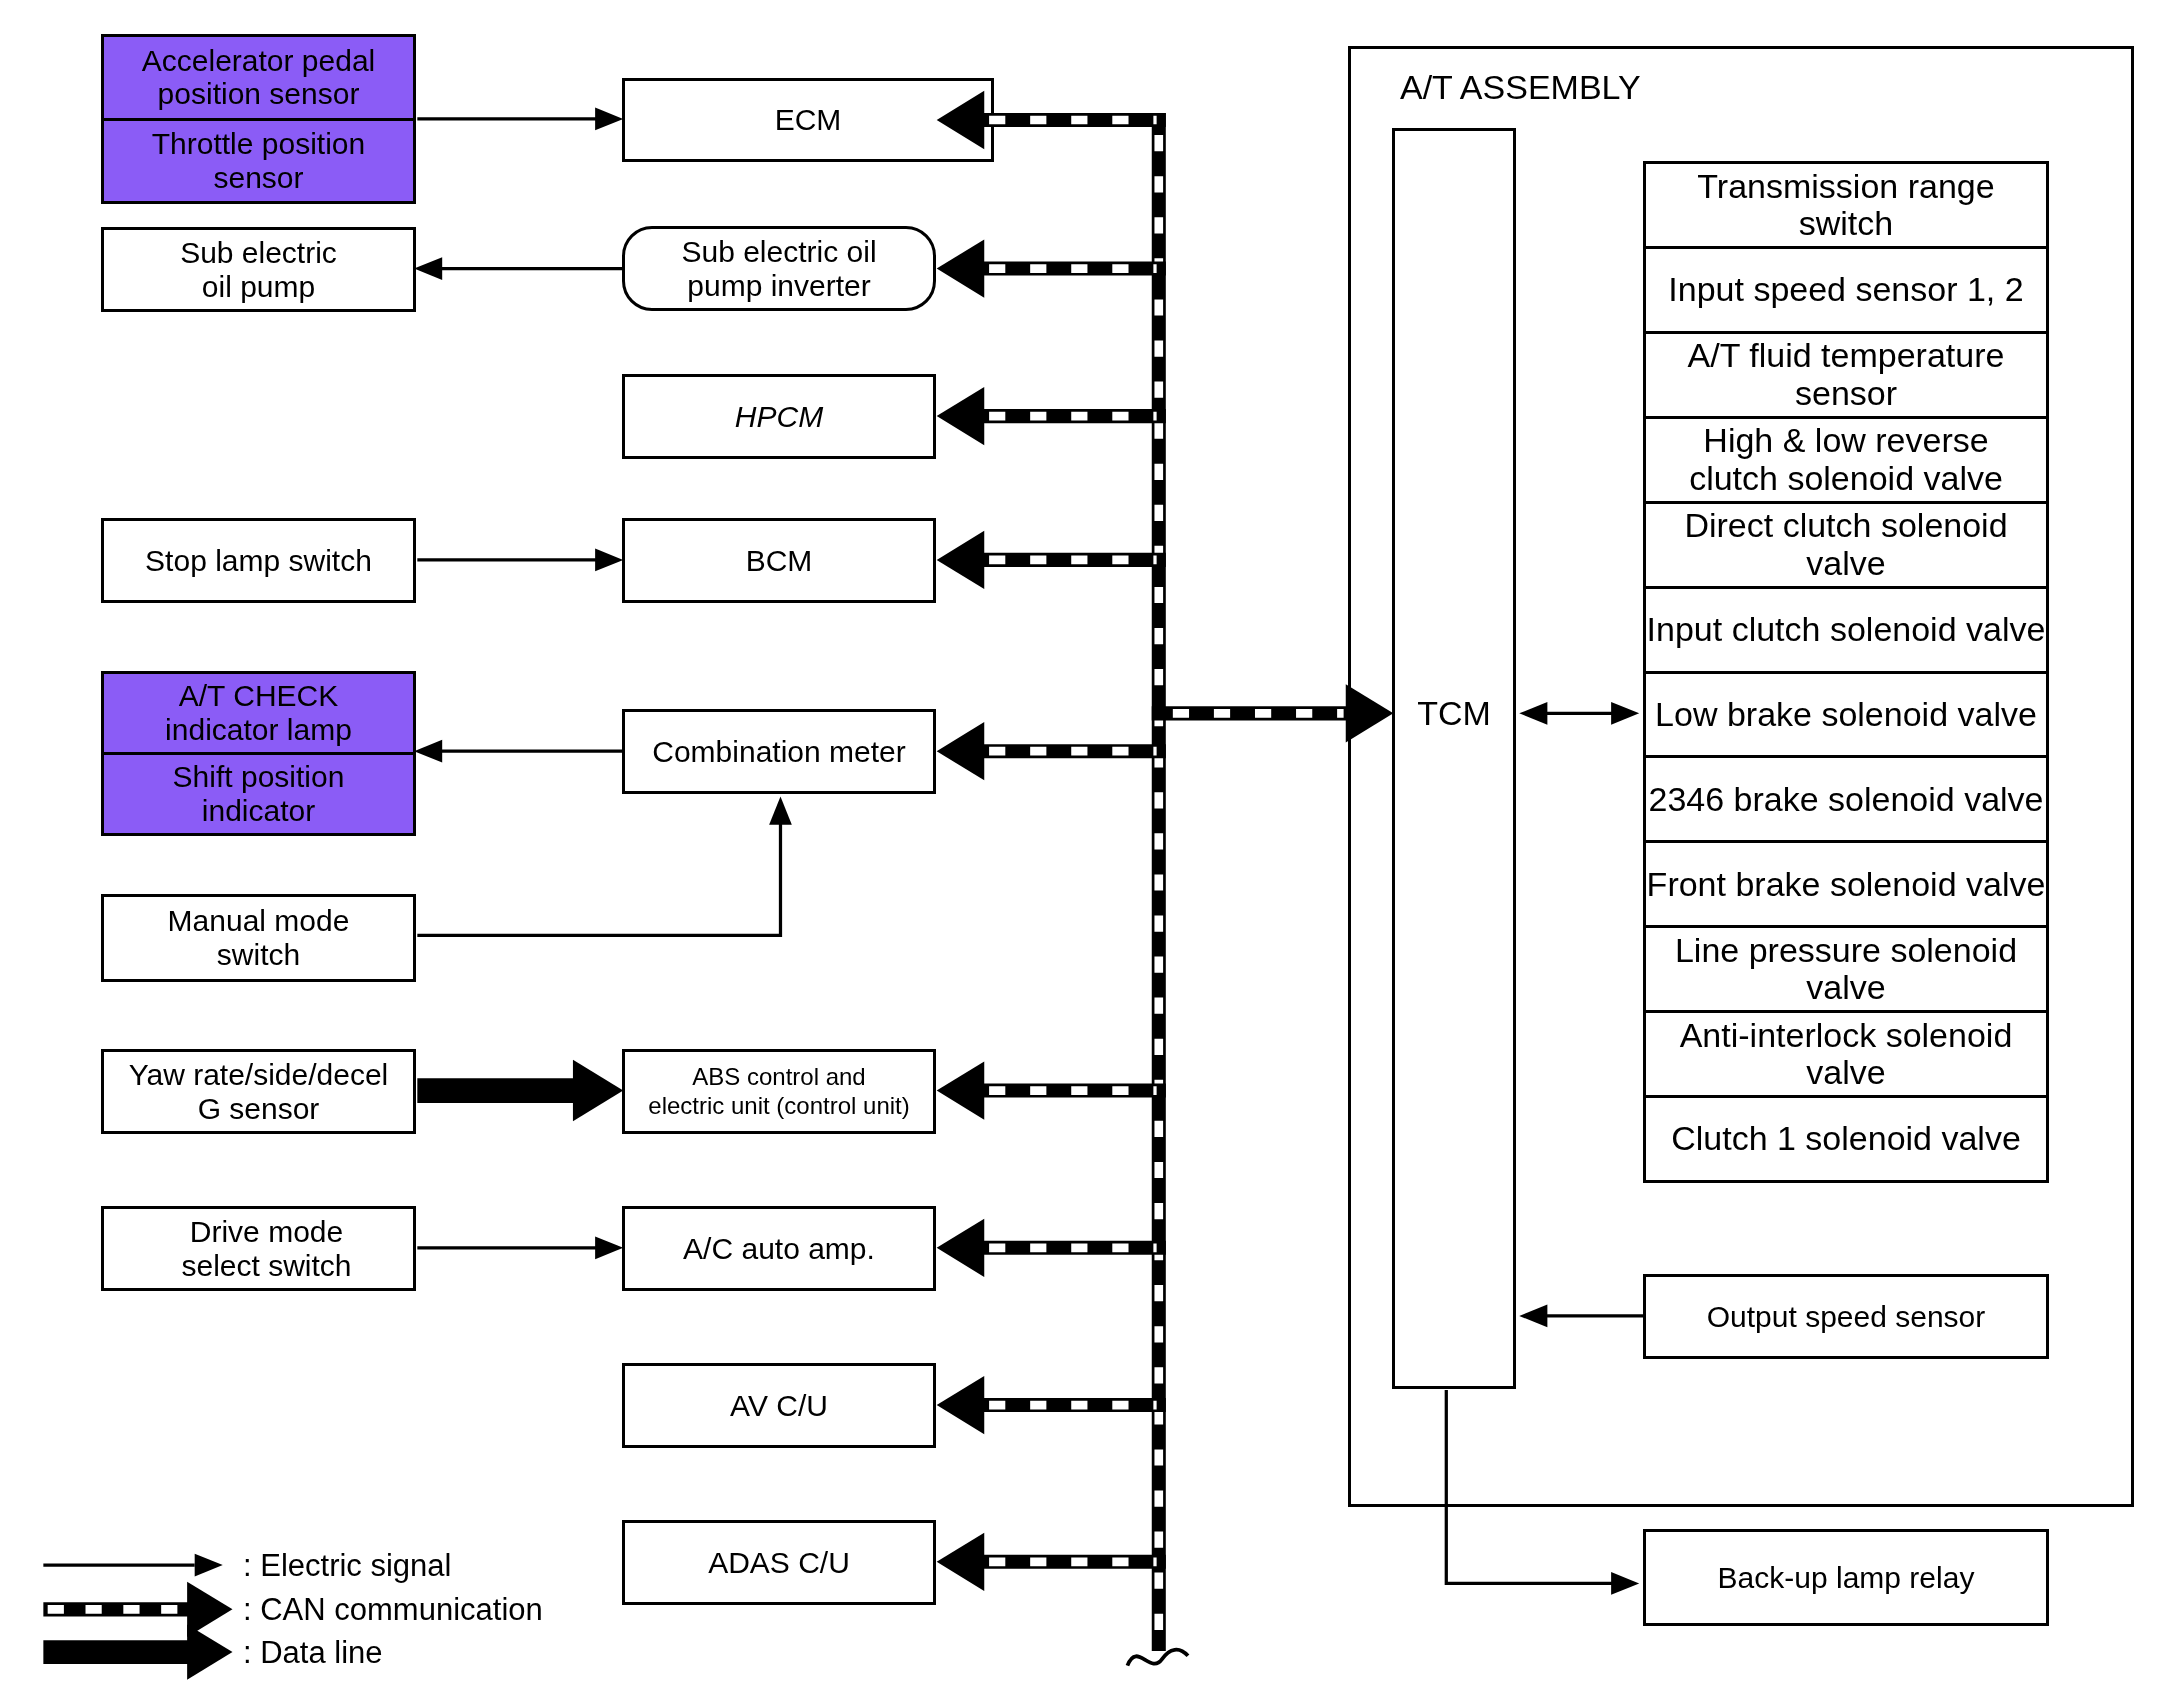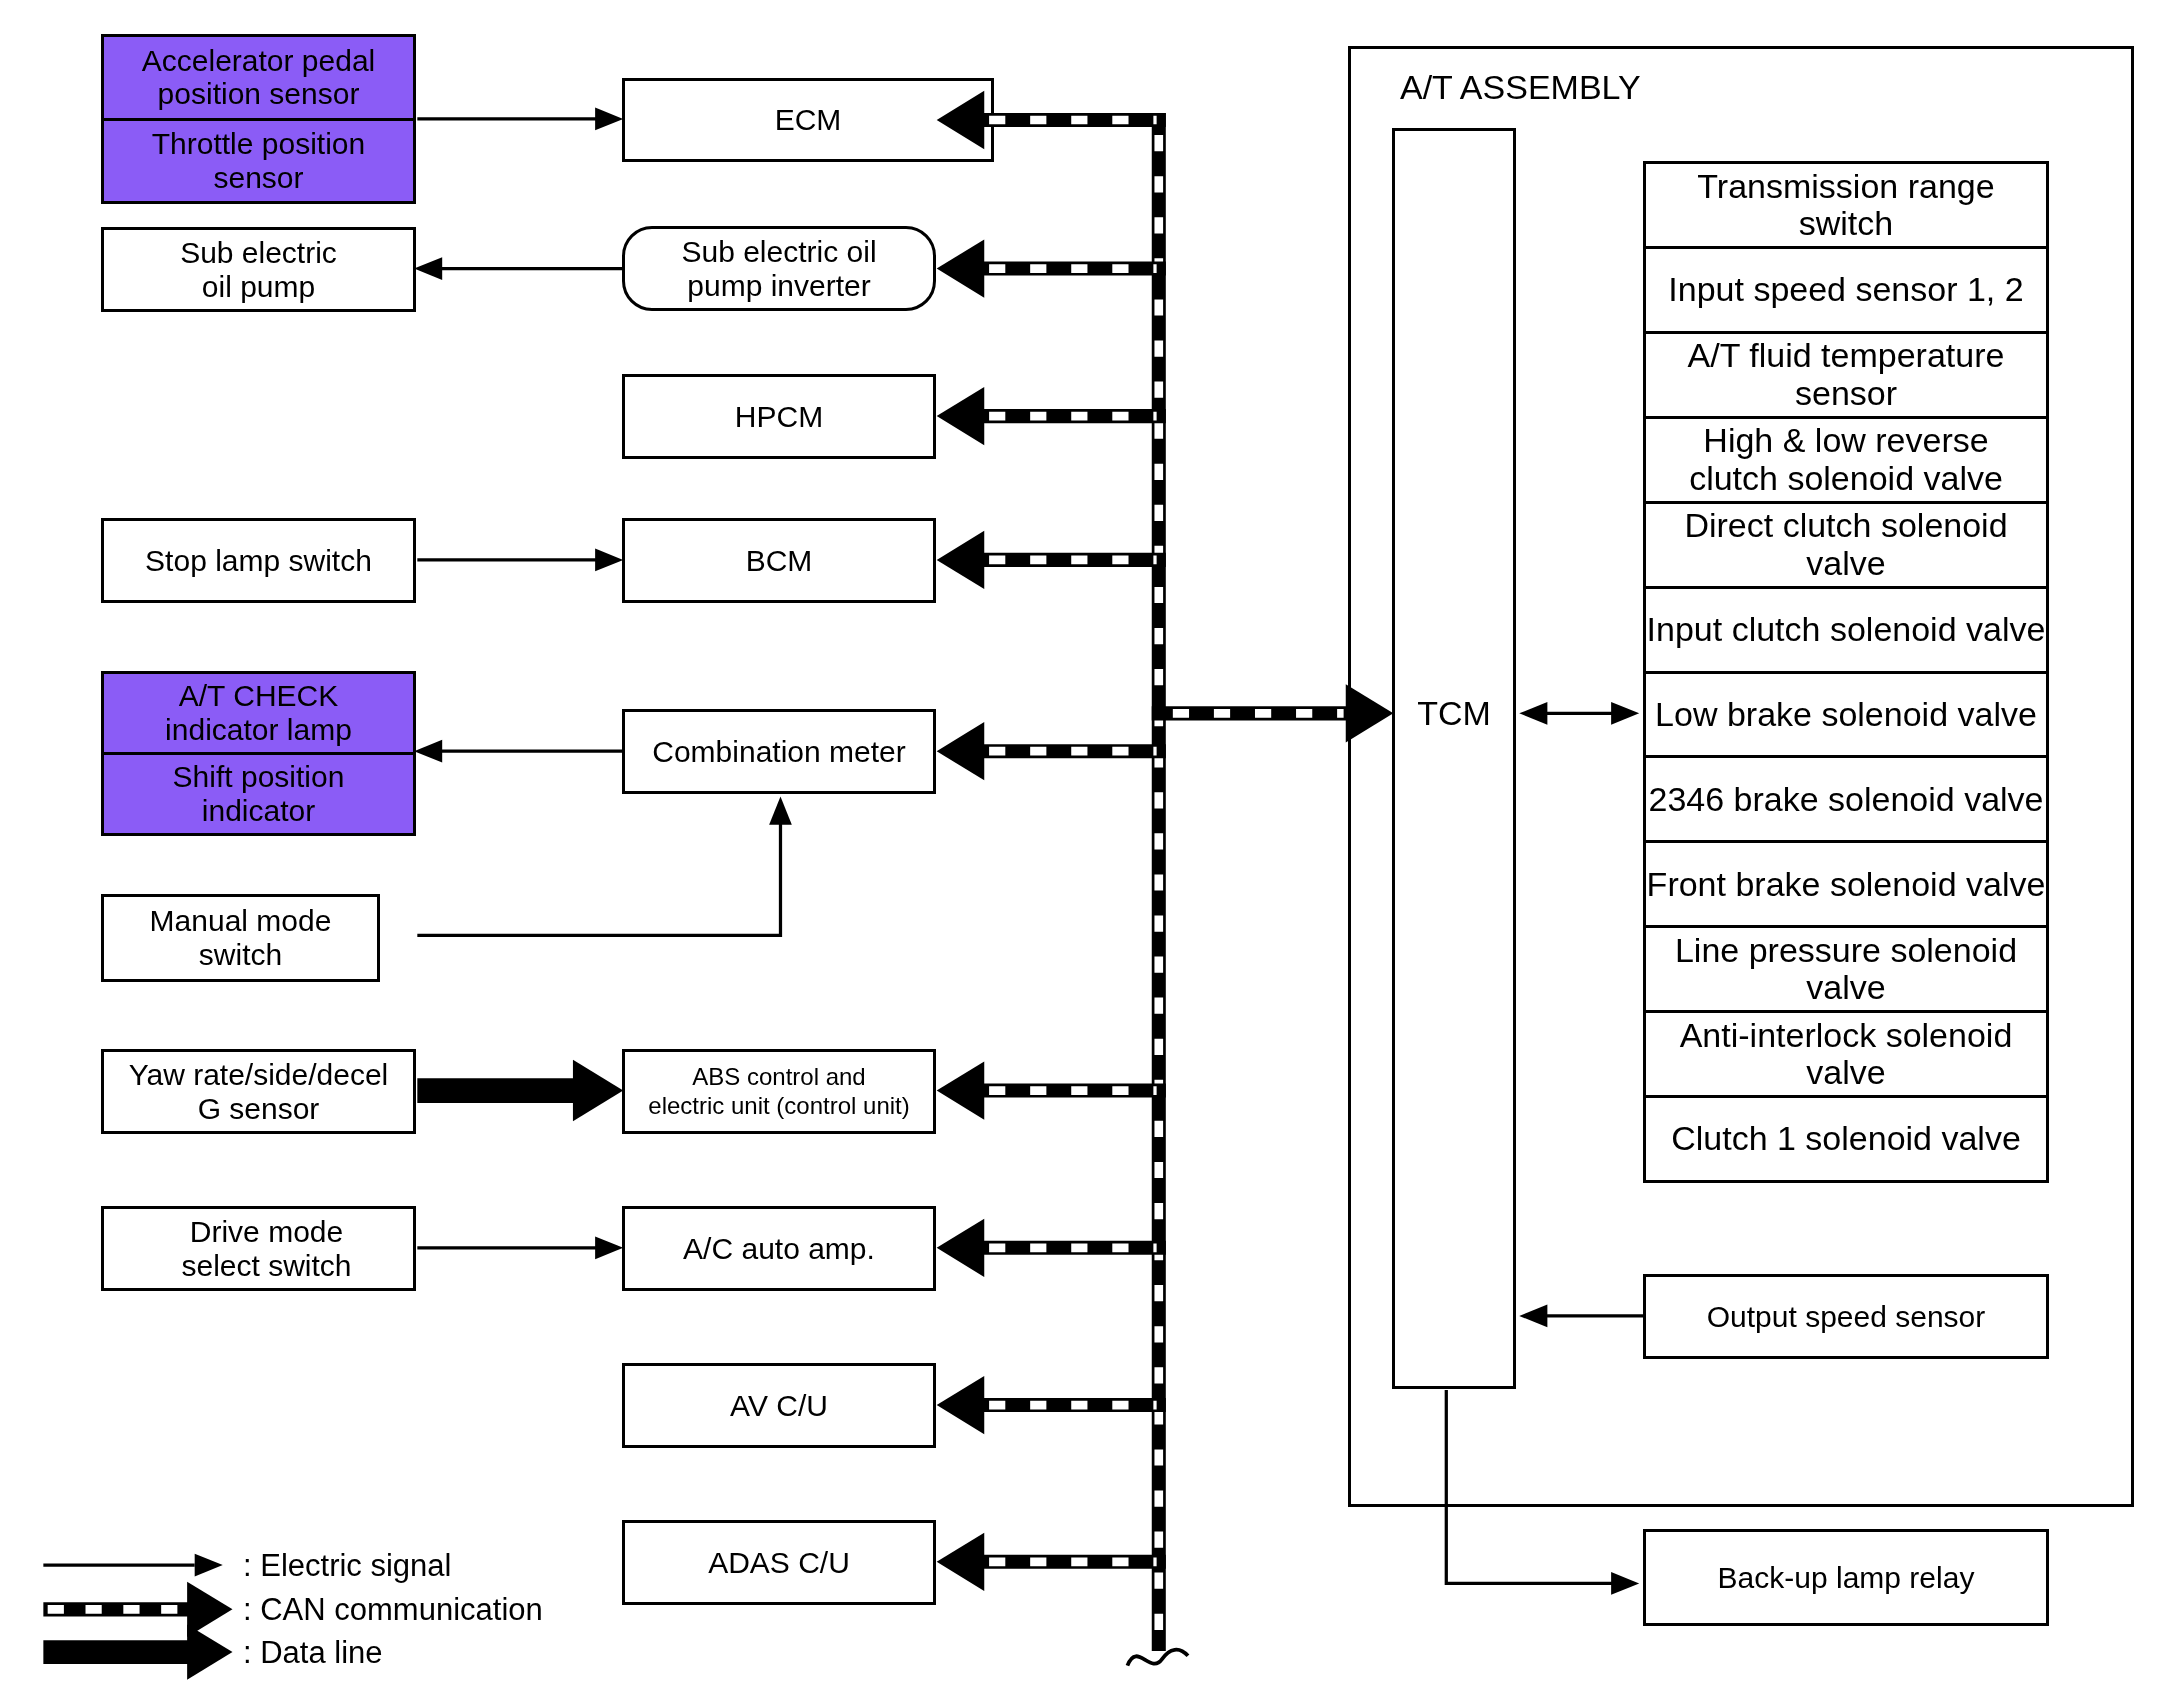--- a/index.html
+++ b/index.html
@@ -65,21 +65,21 @@
         </div>
     </div>
     <div class="cell">
       <div>
           <span class="lines">Shift position</span>
           <span class="lines">indicator</span>
         </div>
     </div>
   </div>
 
-  <div class="box heavy" style="left:101px;top:894px;width:279px;height:88px;">
+  <div class="box heavy" style="left:101px;top:894px;width:315px;height:88px;">
     <div>
         <span class="lines">Manual mode</span>
         <span class="lines">switch</span>
       </div>
   </div>
 
   <div class="box heavy" style="left:101px;top:1049px;width:315px;height:85px;">
     <div>
         <span class="lines">Yaw rate/side/decel</span>
         <span class="lines">G sensor</span>
@@ -97,21 +97,21 @@
     <span>ECM</span>
   </div>
 
   <div class="box" style="left:622px;top:226px;width:314px;height:85px;border-radius:30px;">
     <div>
         <span class="lines">Sub electric oil</span>
         <span class="lines">pump inverter</span>
       </div>
   </div>
 
-  <div class="box" style="left:622px;top:374px;width:314px;height:85px;">
+  <div class="box" style="left:622px;top:374px;width:314px;height:85px;font-style:italic;">
     <span>HPCM</span>
   </div>
 
   <div class="box" style="left:622px;top:518px;width:314px;height:85px;">
     <span>BCM</span>
   </div>
 
   <div class="box" style="left:622px;top:709px;width:314px;height:85px;">
     <span>Combination meter</span>
   </div>

